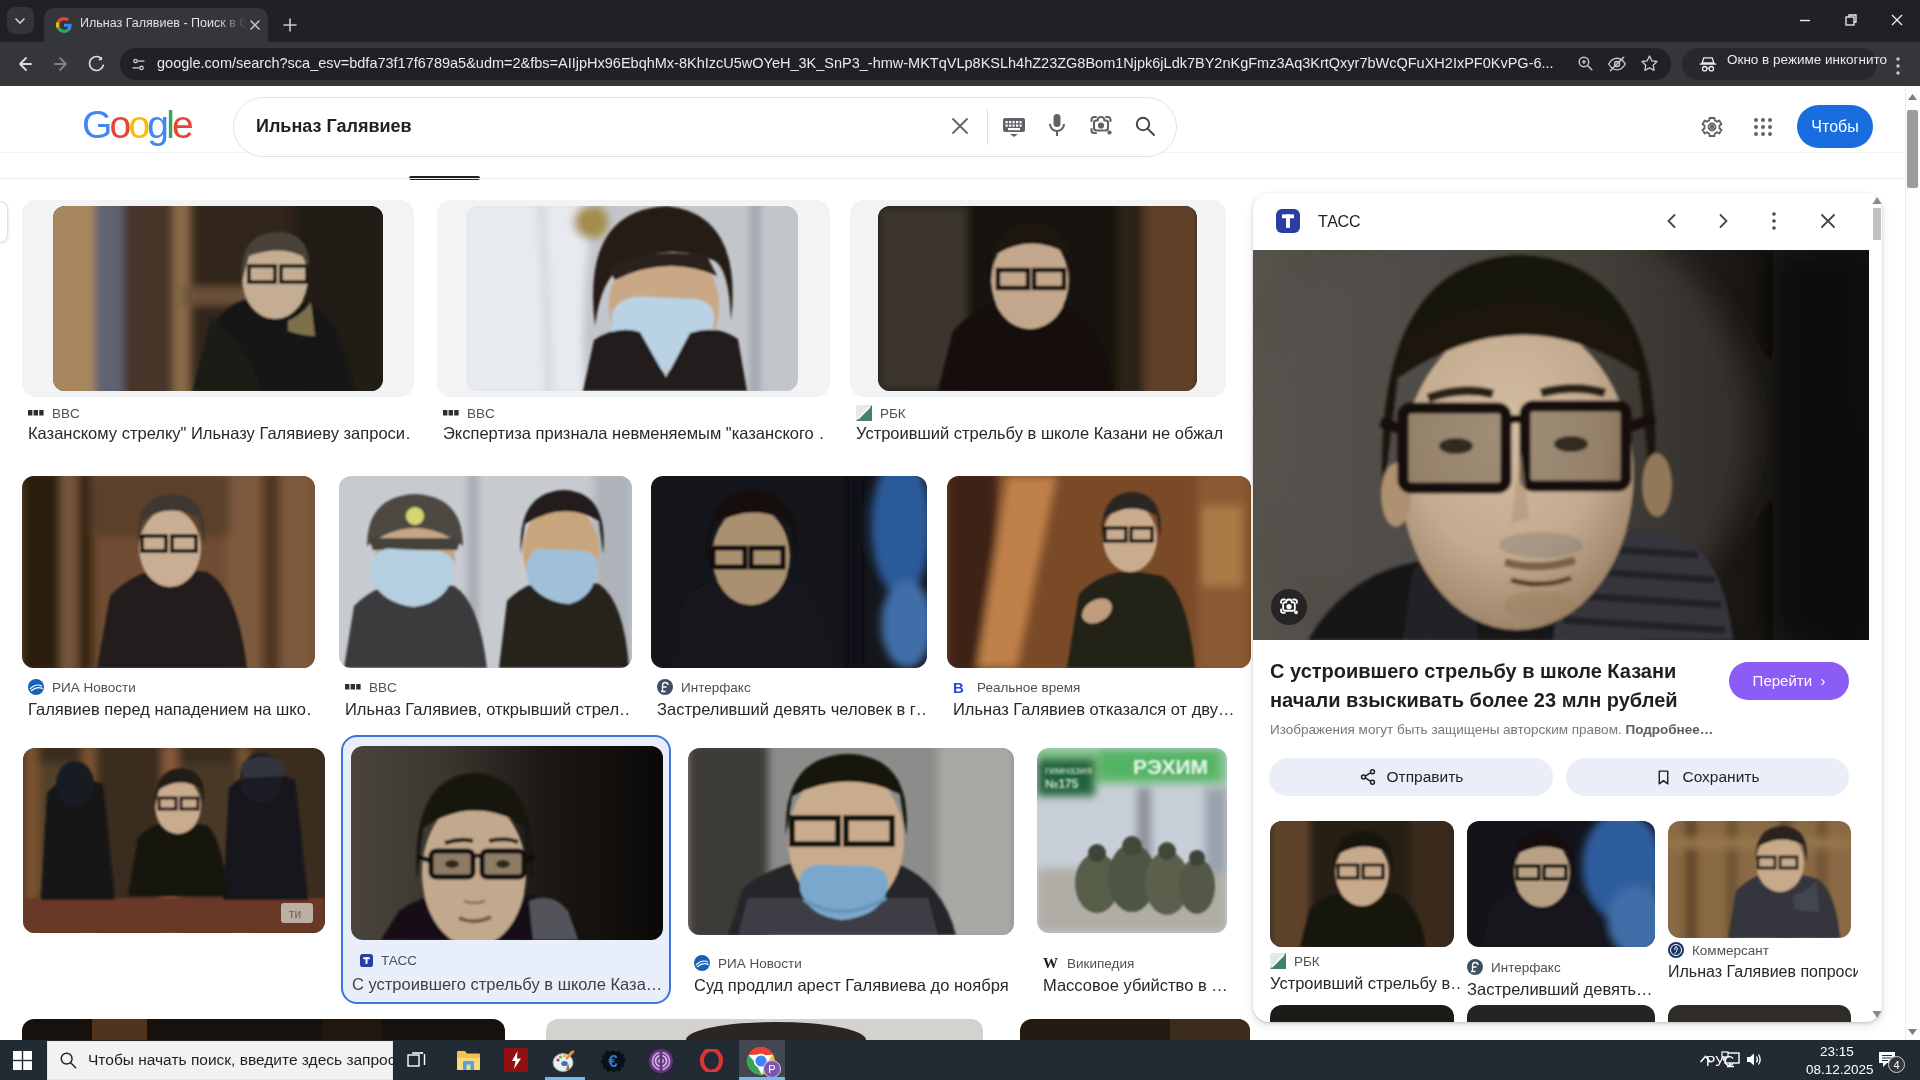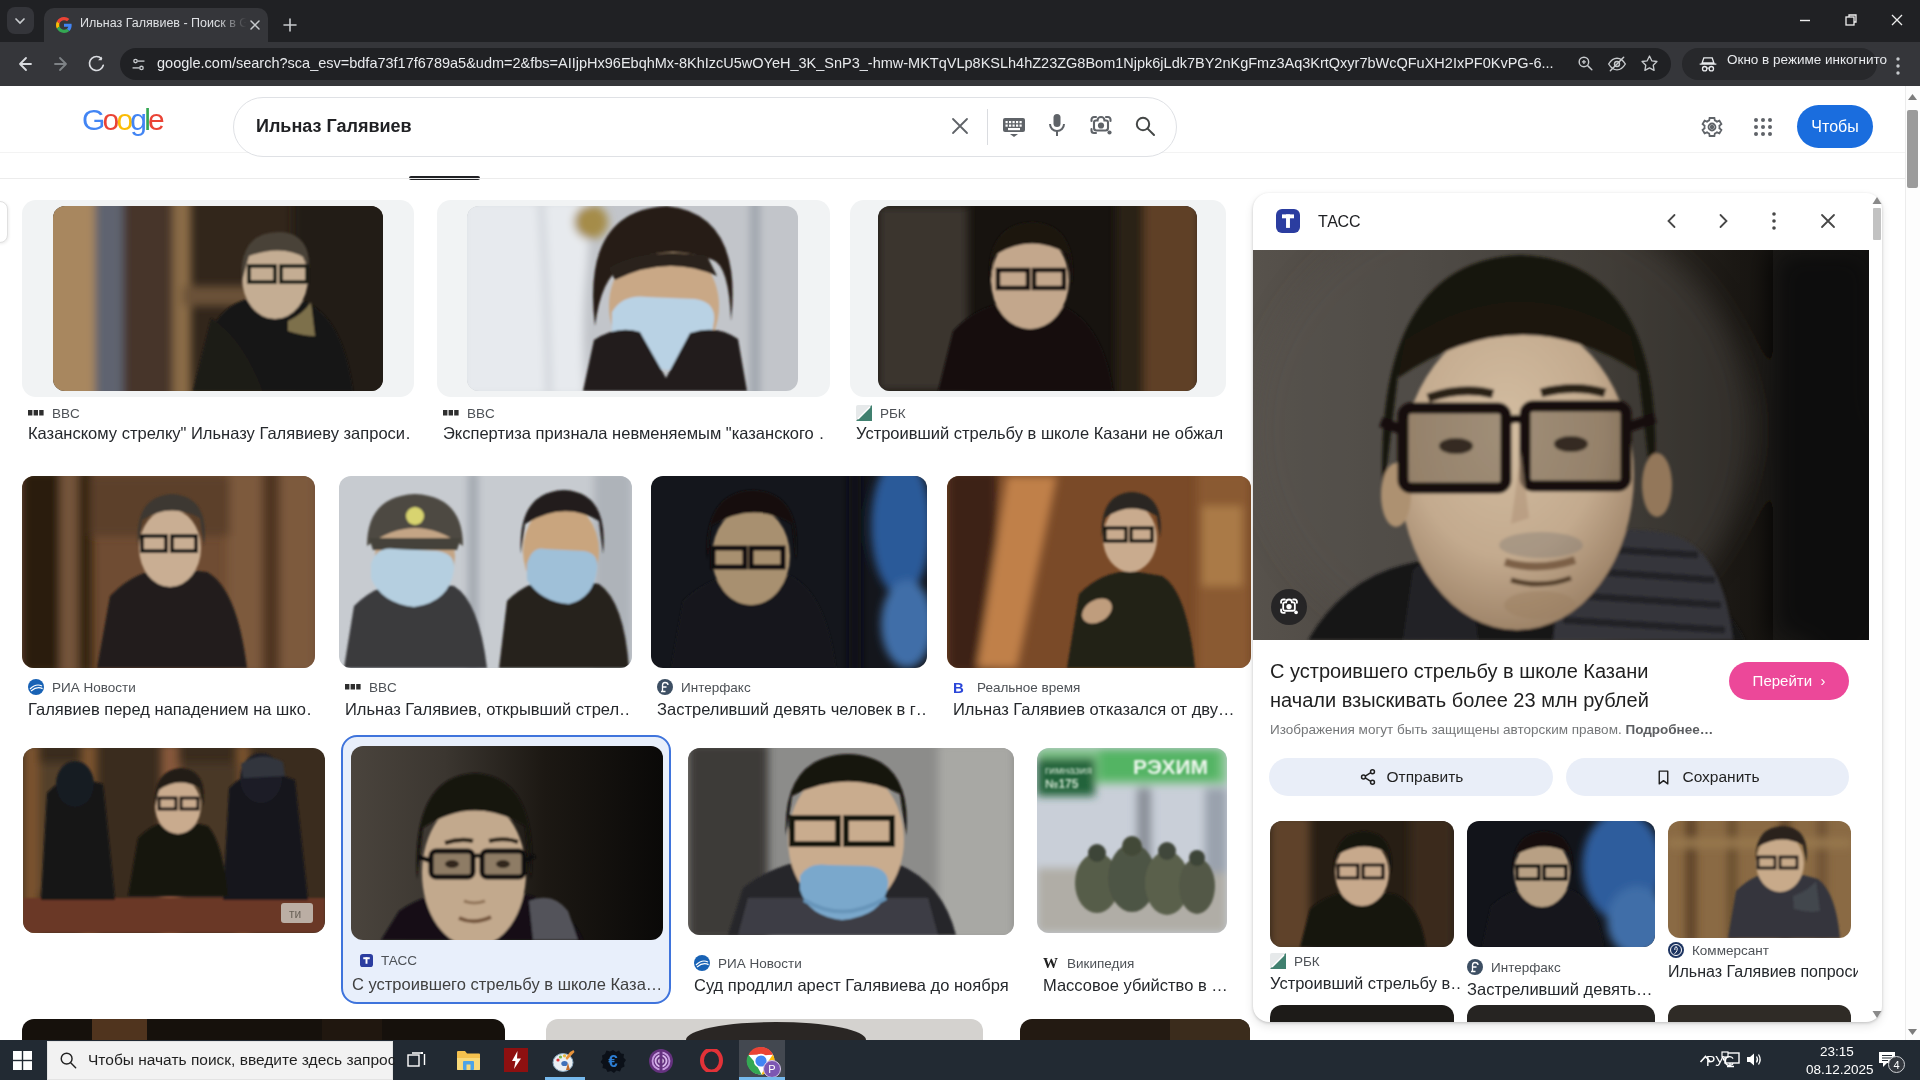--- a/index.html
+++ b/index.html
@@ -16,21 +16,21 @@
   -webkit-mask-image:linear-gradient(90deg,#000 80%,transparent 98%); }
 .winbtn { top:12px; width:16px; height:16px; }
 #toolbar { left:0; top:42px; width:1920px; height:44px; background:#35363a; }
 #omnibox { left:120px; top:48px; width:1551px; height:32px; border-radius:16px; background:#202124; }
 #omniurl { left:157px; top:55px; font-size:14.5px; color:#e8eaed; width:1404px; white-space:nowrap; overflow:hidden; }
 #incog { left:1682px; top:48px; width:195px; height:32px; border-radius:16px; background:#27282b; }
 #incogtext { left:1727px; top:52px; font-size:13.5px; color:#e8eaed; }
 
 
 #page { left:0; top:86px; width:1920px; height:954px; background:#fff; }
-#glogo { left:82px; top:103px; font-size:30px; letter-spacing:-2.8px; }
+#glogo { left:82px; top:103px; font-size:39px; letter-spacing:-2.8px; }
 #gsearch { left:233px; top:97px; width:944px; height:60px; border:1px solid #dfe1e5; border-radius:30px; background:#fff; }
 #gquery { left:256px; top:116px; font-size:18px; color:#202124;font-weight:bold; }
 #voiti { left:1797px; top:105px; width:76px; height:43px; border-radius:22px; background:#1a6dde; color:#fff;
   font-size:16px; text-align:center; line-height:43px; }
 #tabline { left:409px; top:176px; width:71px; height:4px; background:#202124; border-radius:2px; }
 #hdrdiv { left:0; top:178px; width:1905px; height:1px; background:#ececec; }
 #hdrdiv2 { left:0; top:152px; width:1905px; height:1px; background:#f3f3f3; }
 
 
 #pagesb { left:1905px; top:86px; width:15px; height:954px; background:#fdfdfd; border-left:1px solid #ececec; }
@@ -40,22 +40,22 @@
 .card { background:#f1f3f4; border-radius:14px; }
 .ph { border-radius:12px; overflow:hidden; }
 .ph svg { display:block; width:100%; height:100%; }
 .srcline { font-size:13.5px; color:#4d5156; display:flex; align-items:center; gap:8px; }
 .cap { font-size:16.5px; color:#25282c; white-space:nowrap; overflow:hidden; }
 .fav { width:16px; height:16px; display:inline-block; flex:0 0 auto; }
 
 
 #panel { left:1253px; top:193px; width:629px; height:829px; background:#fff; border-radius:16px;
   box-shadow:0 1px 3px rgba(0,0,0,.18), 0 4px 10px rgba(0,0,0,.10); }
-#ptitle { left:1270px; top:657px; width:430px; font-size:20px; line-height:29px; color:#1f1f1f; }
-#pgo { left:1729px; top:662px; width:120px; height:38px; background:#ec4899; border-radius:19px; color:#fff;
+#ptitle { left:1270px; top:657px; width:430px; font-size:20px; line-height:29px; color:#1f1f1f;font-weight:bold; }
+#pgo { left:1729px; top:662px; width:120px; height:38px; background:#8b5cf6; border-radius:19px; color:#fff;
   font-size:15px; text-align:center; line-height:38px; }
 #pcopy { left:1270px; top:722px; font-size:13.5px; color:#757779; }
 .pbtn { top:758px; height:38px; background:#e9eef8; border-radius:19px; color:#1f1f1f; font-size:15.5px;
   display:flex; align-items:center; justify-content:center; gap:10px; }
 
 
 #taskbar { left:0; top:1040px; width:1920px; height:40px; background:#222a33; }
 #tbsearch { left:47px; top:1041px; width:346px; height:39px; background:#f2f2f2; border:1px solid #e3e3e3; }
 #tbsearchtext { left:88px; top:1051px; font-size:15.5px; color:#1f1f1f; }
 .tbunderline { top:1077px; height:3px; background:#76b9ed; }

